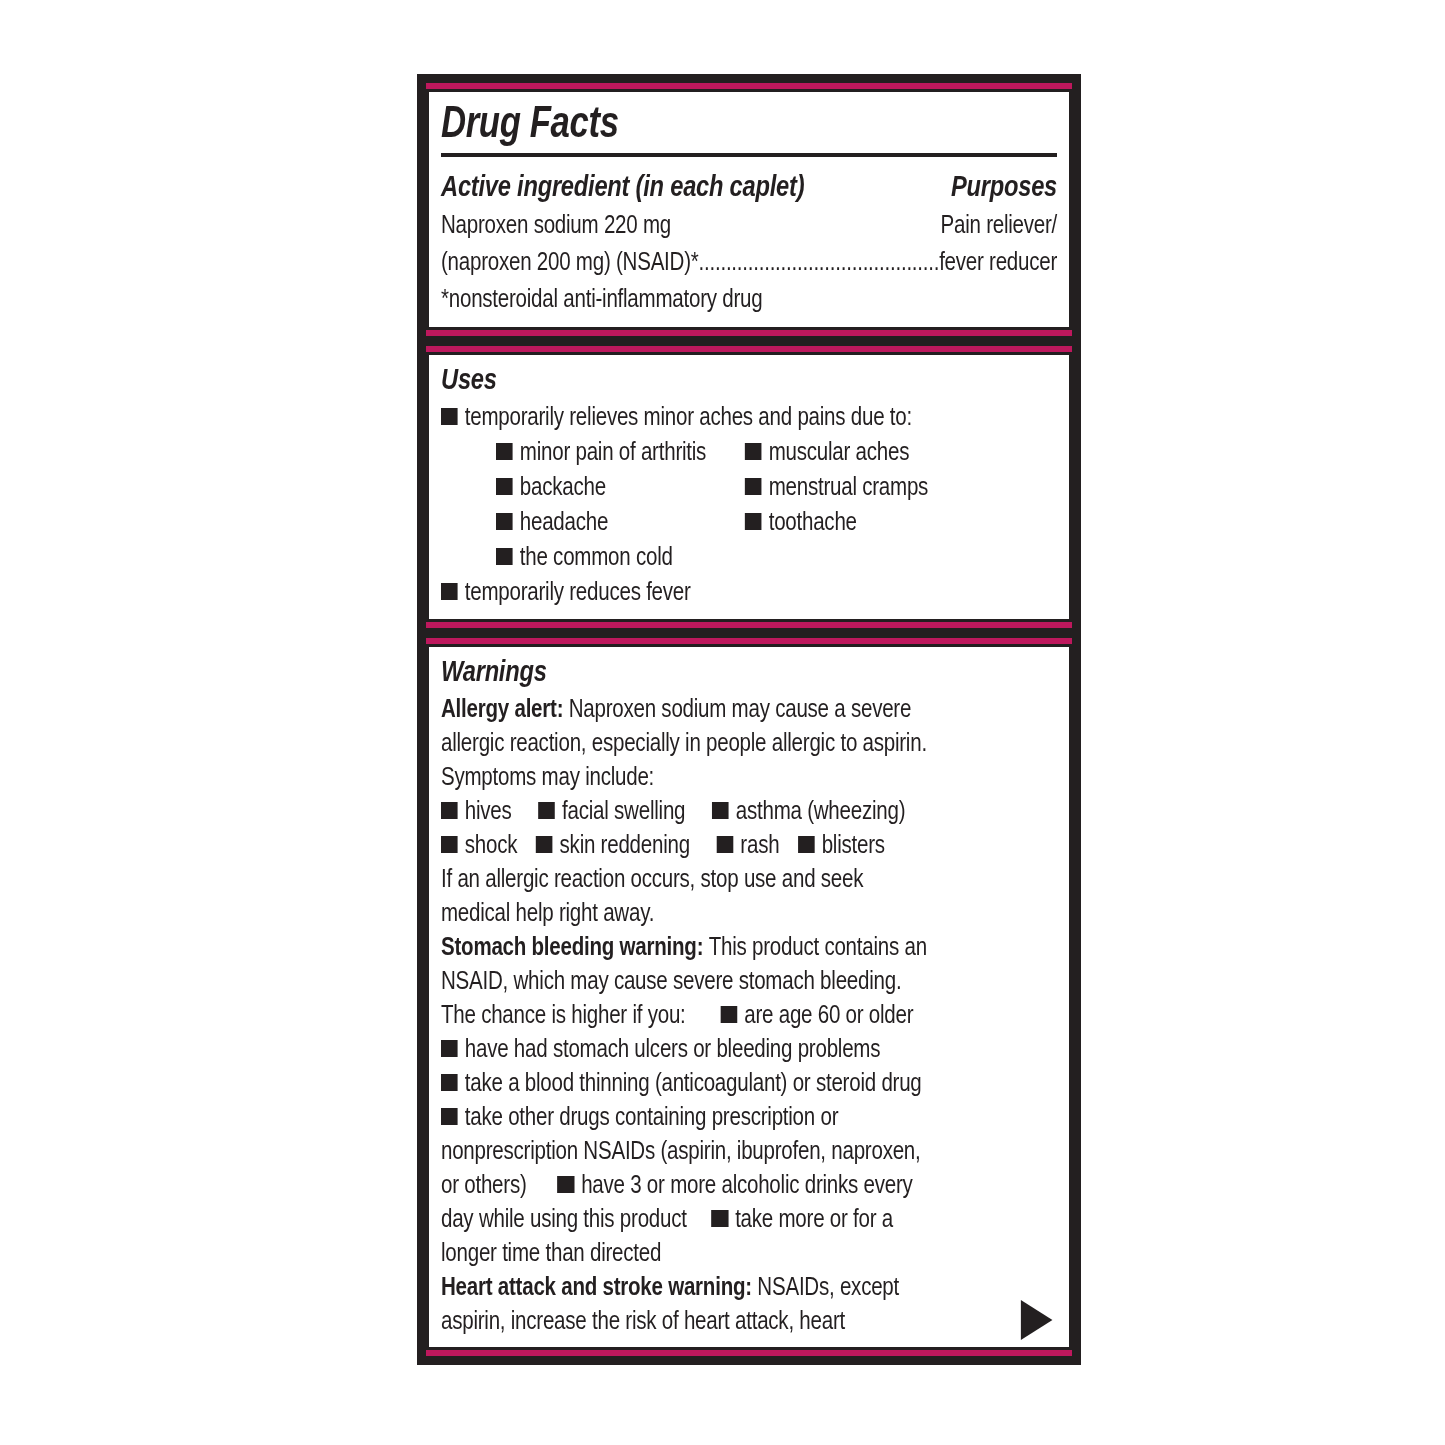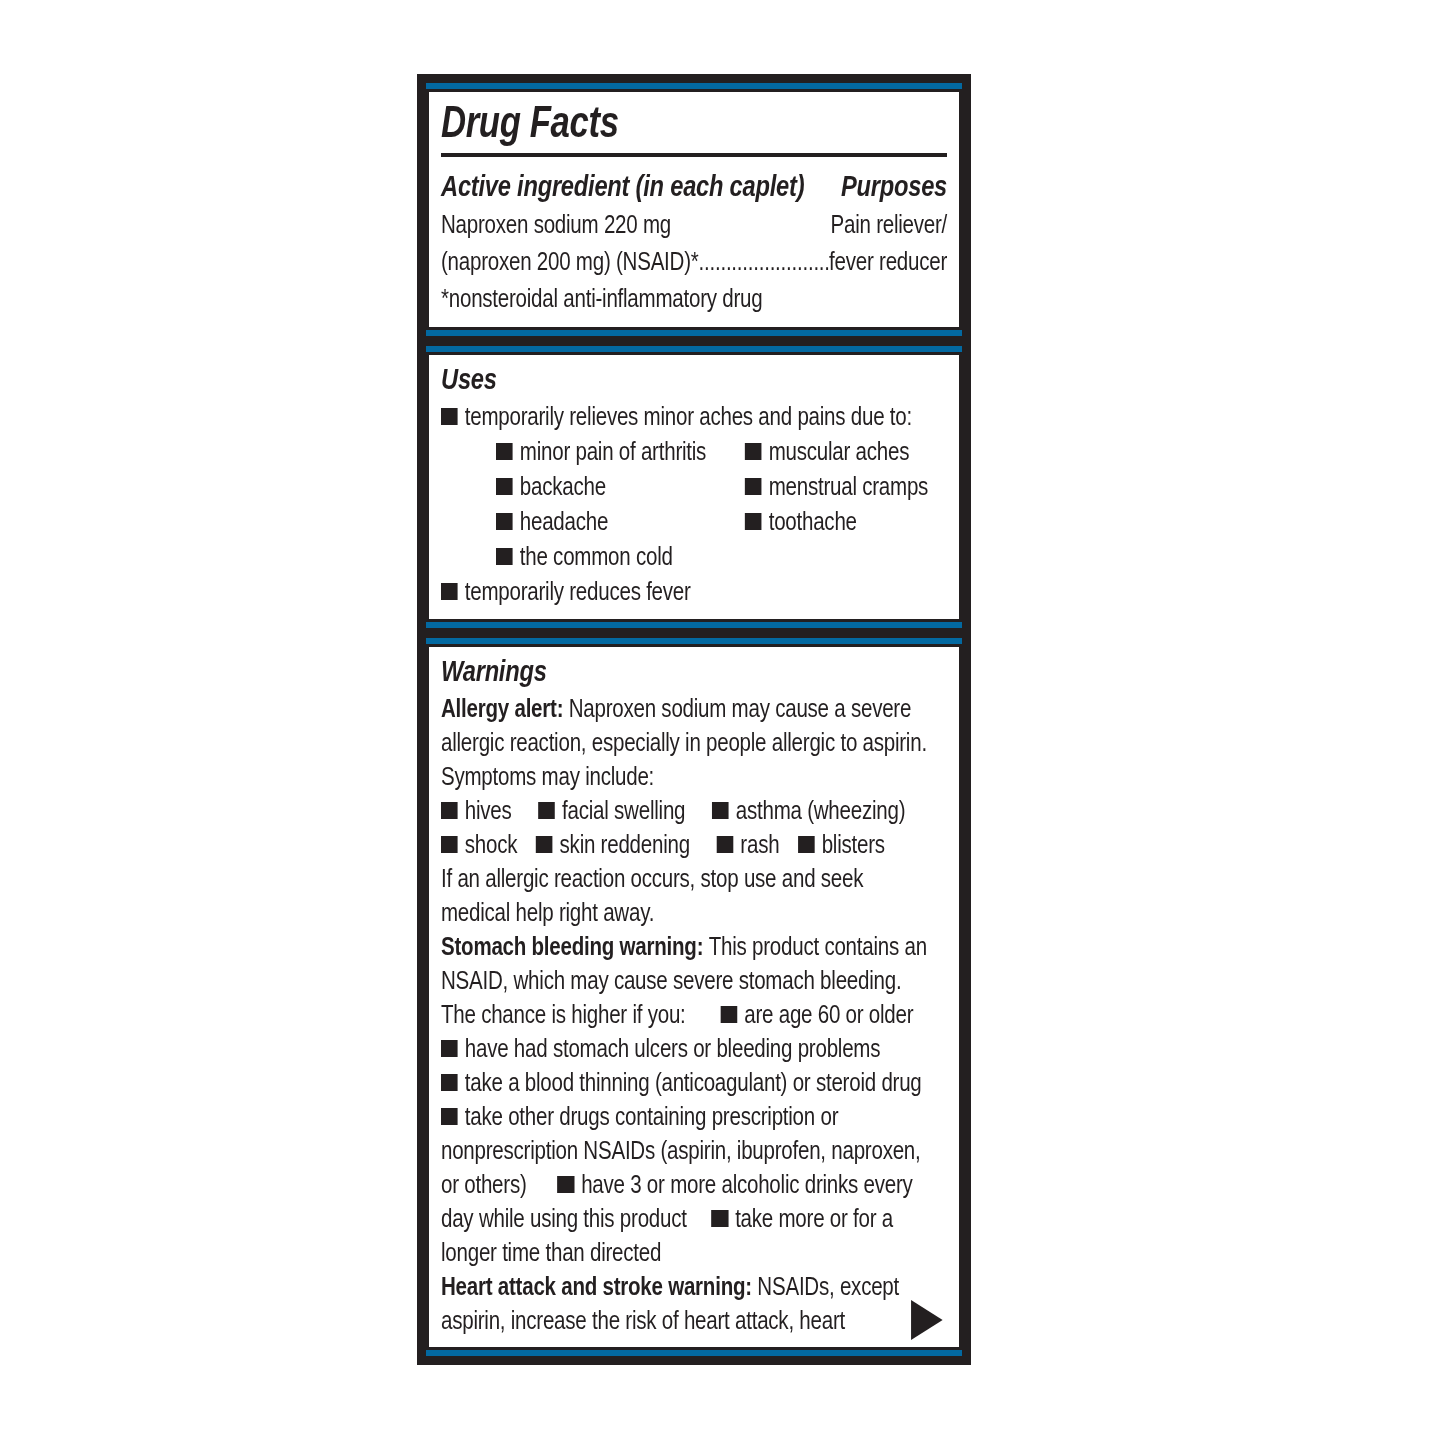--- a/index.html
+++ b/index.html
@@ -2,22 +2,22 @@
 <html><head>
 <meta charset="utf-8">
 <style>
   html,body{margin:0;padding:0;}
   body{
     width:1445px;height:1445px;background:#ffffff;position:relative;
     font-family:"Liberation Sans","DejaVu Sans",sans-serif;color:#231f20;
     overflow:hidden;
   }
   .panel{
-    position:absolute;left:417px;top:74px;width:554px;box-sizing:border-box;
-    border:9px solid #231f20;background:#0369a1;
+    position:absolute;left:417px;top:74px;width:664px;box-sizing:border-box;
+    border:9px solid #231f20;background:#be185d;
   }
   .sec{
     border:3px solid #231f20;margin:6px 0;padding:4px 12px 10px;
     overflow:hidden;background:#ffffff;
   }
   .bar{height:10px;background:#231f20;}
   
   .cx{width:126.6%;transform:scaleX(0.79);transform-origin:0 0;white-space:nowrap;}
   .title{
     font-size:44px;line-height:52px;font-weight:bold;font-style:italic;

